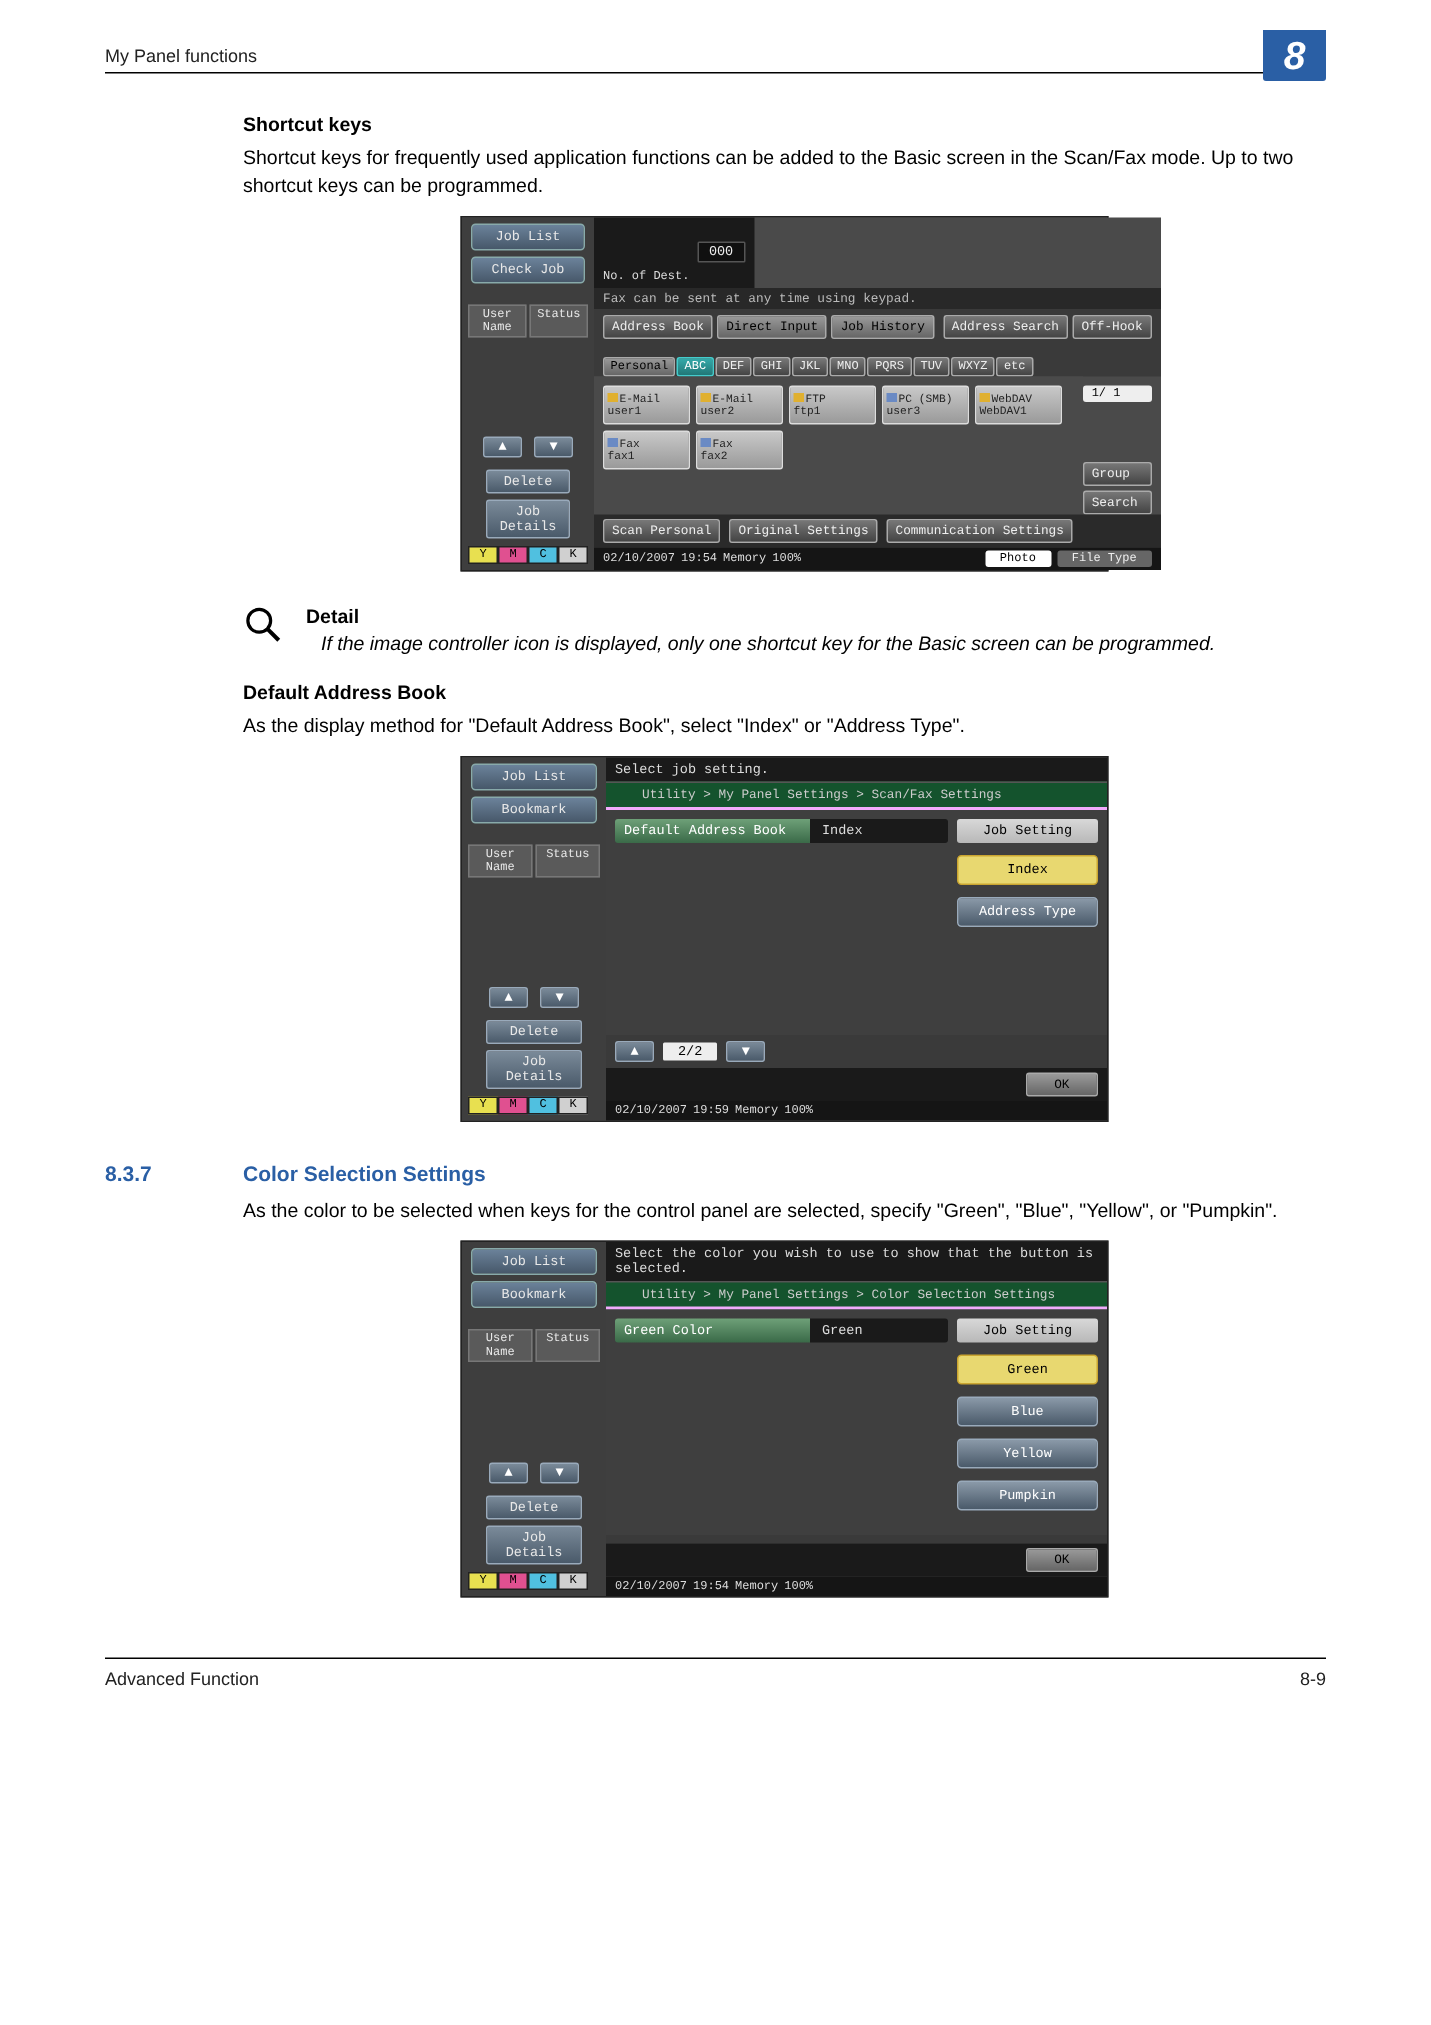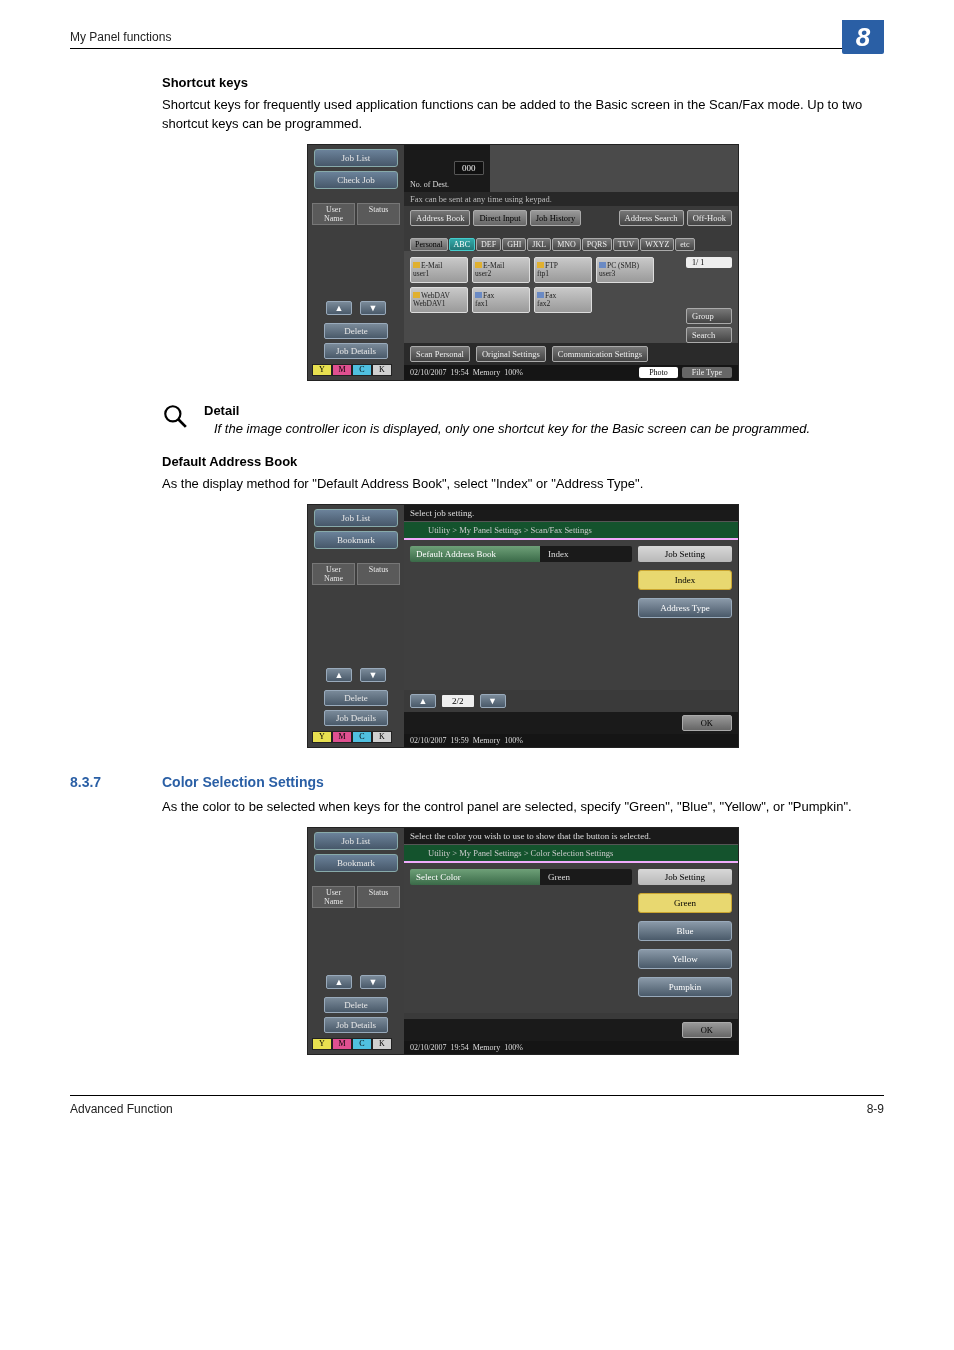--- a/index.html
+++ b/index.html
@@ -31,21 +31,21 @@
   .detail-text { font-style: italic; font-size: 13px; margin-left: 14px; margin-top:2px; line-height:1.4; }
   .sec-num-row { display:flex; margin-top:26px; margin-left:-92px; }
   .sec-num { color: #2a5fa5; font-weight: bold; font-size: 14px; width:92px; }
   .sec-title { color: #2a5fa5; font-weight: bold; font-size: 14px; }
   .footer { display:flex; justify-content:space-between; font-size:12px; color:#222; margin-top:40px; border-top:1px solid #000; padding-top:6px; }
 
   
   .panel {
     width: 432px; background: #4a4a4a;
     margin: 10px auto 14px auto;
-    font-family: Liberation Serif, serif;
+    font-family: Liberation Mono, monospace;
     font-size: 9px; color: #e8e8e8;
     border: 1px solid #222;
   }
   .panel-top { display:flex; }
   .leftcol { width: 96px; background:#3e3e3e; display:flex; flex-direction:column; }
   .tab-job, .tab-check, .tab-book {
     margin:4px 6px 0 6px; padding:3px 4px; text-align:center;
     background:linear-gradient(#6b829a,#47586a); border:1px solid #8aa; border-radius:3px;
   }
   .tab-book { background:linear-gradient(#6b829a,#47586a); }
@@ -303,21 +303,21 @@
             <span class="c">C</span>
             <span class="k">K</span>
         </div>
       </div>
       <div class="rightcol">
         <div class="instr">Select the color you wish to use to show that the button is selected.</div>
         <div class="breadcrumb">Utility &gt; My Panel Settings &gt; Color Selection Settings</div>
         <div class="settingsbody">
           <div class="settings-left">
             <div class="setting-row">
-              <div class="setting-key">Select Color</div>
+              <div class="setting-key">Green Color</div>
               <div class="setting-val">Green</div>
             </div>
           </div>
           <div class="settings-right" id="pc-opts">
             <div class="opt-title">Job Setting</div>
           <div class="opt-btn sel">Green</div>
               <div class="opt-btn">Blue</div>
               <div class="opt-btn">Yellow</div>
               <div class="opt-btn">Pumpkin</div>
             </div>

